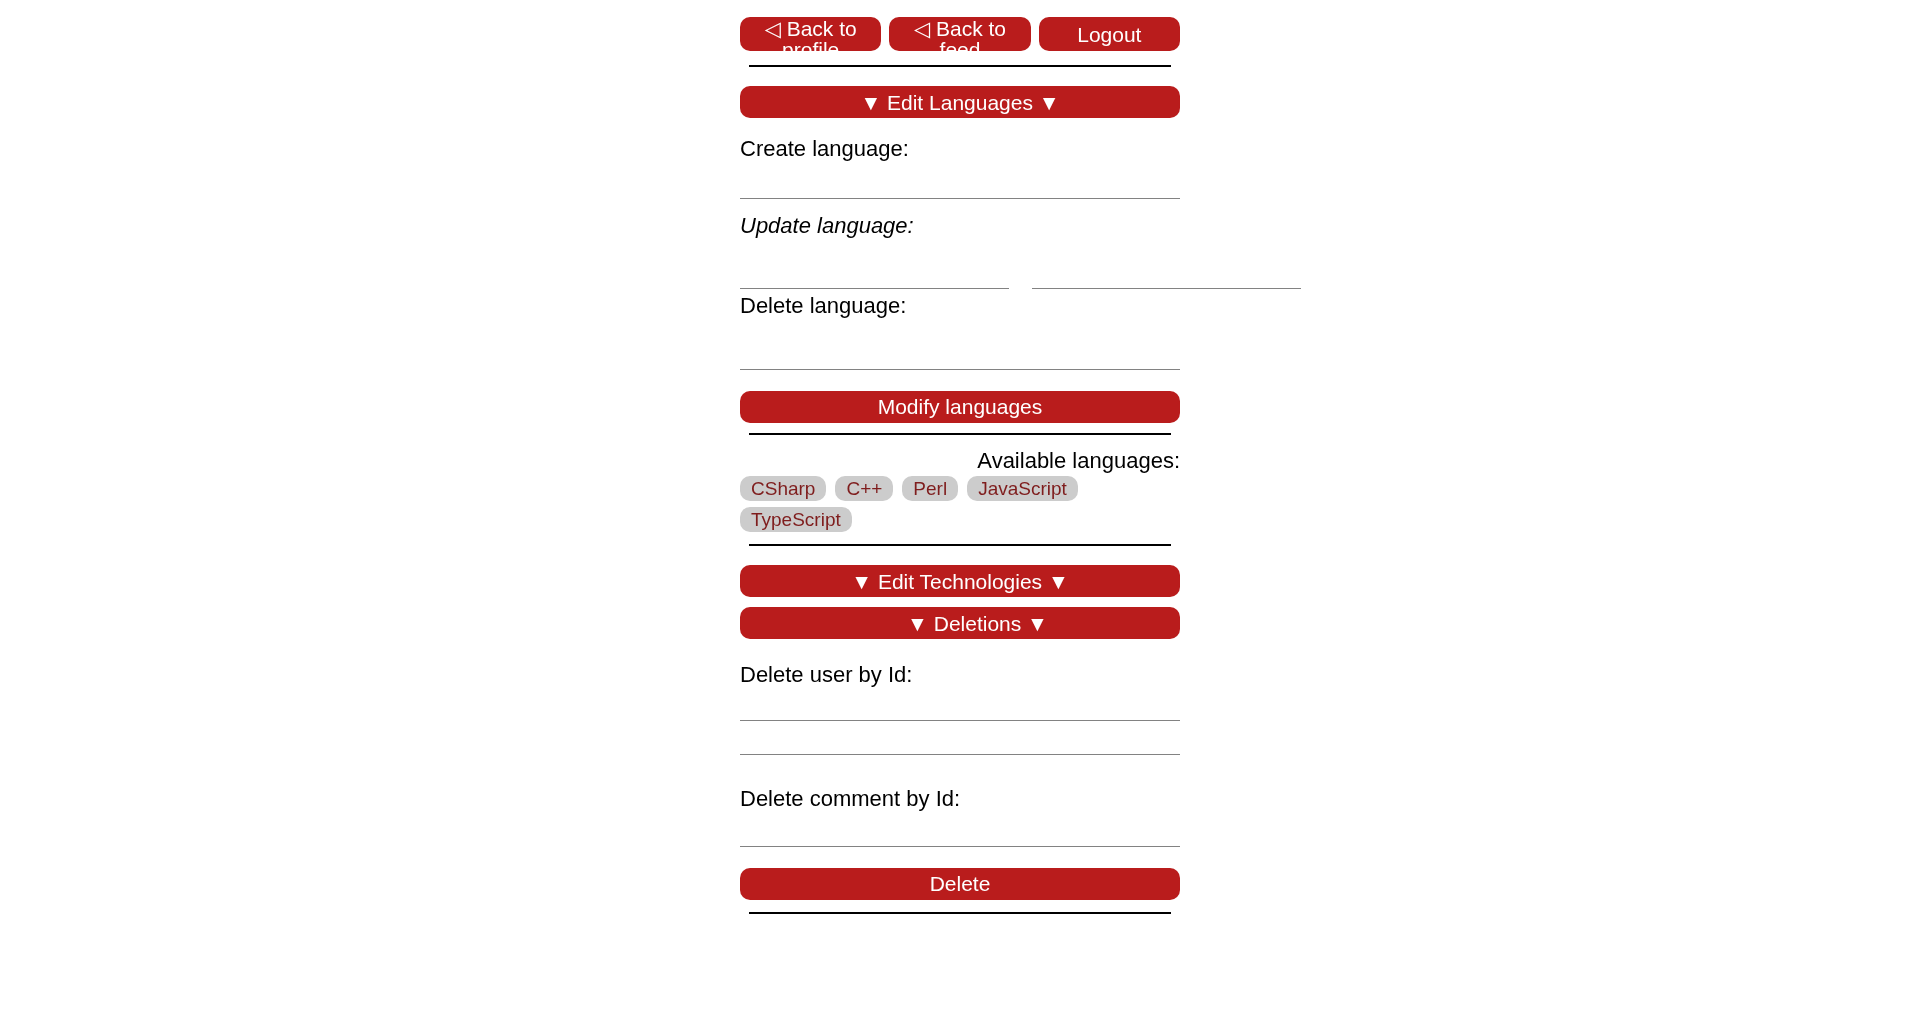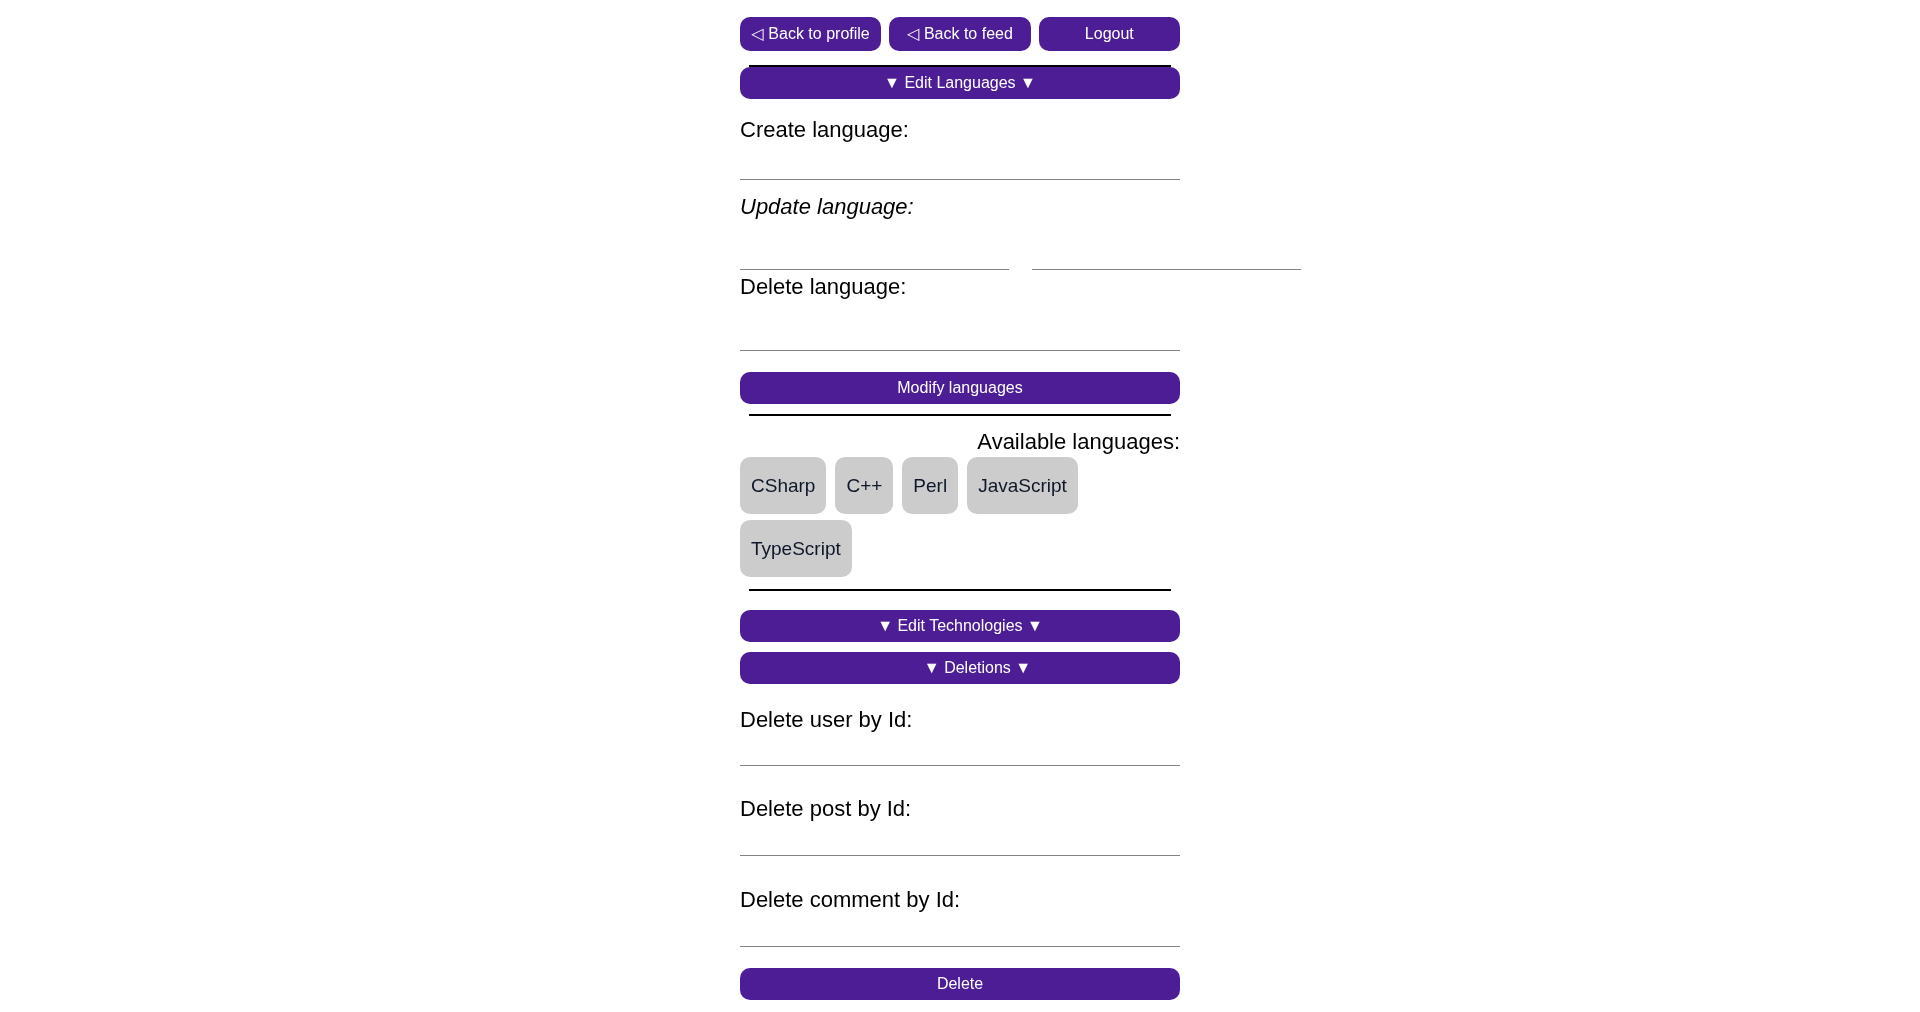--- a/index.html
+++ b/index.html
@@ -14,26 +14,26 @@
     color: #000000;
   }
   .container {
     width: 440px;
     margin: 0 auto;
     padding-top: 17px;
     display: block;
   }
   
   .btn {
-    background: #4c1d95;
+    background: #b91c1c;
     color: #ffffff;
     border: none;
     border-radius: 10px;
     font-family: inherit;
-    font-size: 16px;
+    font-size: 21px;
     line-height: 1;
     cursor: pointer;
     display: block;
     text-align: center;
   }
   .btn-row {
     display: flex;
     gap: 8px;
   }
   .btn-row .btn {
@@ -77,44 +77,44 @@
     gap: 23px;
   }
   .two-col .u-input { flex: 1; width: auto; height: 50px; }
 
   .lbl-create      { margin-top: 18px; }
   .in-create       { height: 38px; }
   .lbl-update      { margin-top: 14px; font-style: italic; }
   .lbl-delete-lang { margin-top: 4px; }
   .in-delete-lang  { height: 52px; }
   .btn-modify      { margin-top: 21px; }
-  .toggle-langs    { }
+  .toggle-langs    { margin-top: 19px; }
   .lbl-available   { margin-top: 13px; text-align: right; }
   .toggle-tech     { margin-top: 19px; }
   .toggle-del      { margin-top: 10px; padding-left: 41px; }
   .lbl-del-user    { margin-top: 23px; }
   .in-del-user     { height: 34px; }
   .lbl-del-post    { margin-top: 30px; }
   .in-del-post     { height: 34px; }
   .lbl-del-comment { margin-top: 31px; }
   .in-del-comment  { height: 35px; }
   .btn-delete      { margin-top: 21px; }
   
   .chips {
     display: flex;
     flex-wrap: wrap;
     column-gap: 9px;
     row-gap: 6px;
     margin-top: 3px;
   }
   .chip {
     background: #cccccc;
-    color: #0f172a;
+    color: #7f1d1d;
     border-radius: 10px;
-    padding: 16px 11px;
+    padding: 0 11px;
     font-size: 19px;
     line-height: 25px;
   }
 </style>
 </head>
 <body>
 
 <div class="container">
 
   <div class="btn-row">
@@ -154,21 +154,20 @@
 
   <hr class="d3">
 
   <button class="btn wide toggle-tech">▼ Edit Technologies ▼</button>
 
   <button class="btn wide toggle-del">▼ Deletions ▼</button>
 
   <label class="field-label lbl-del-user">Delete user by Id:</label>
   <input class="u-input in-del-user" type="text" style="">
 
-  <label class="field-label lbl-del-post">Delete post by Id:</label>
   <input class="u-input in-del-post" type="text" style="">
 
   <label class="field-label lbl-del-comment">Delete comment by Id:</label>
   <input class="u-input in-del-comment" type="text" style="">
 
   <button class="btn wide btn-delete">Delete</button>
 
   <hr class="d4">
 
 </div>

